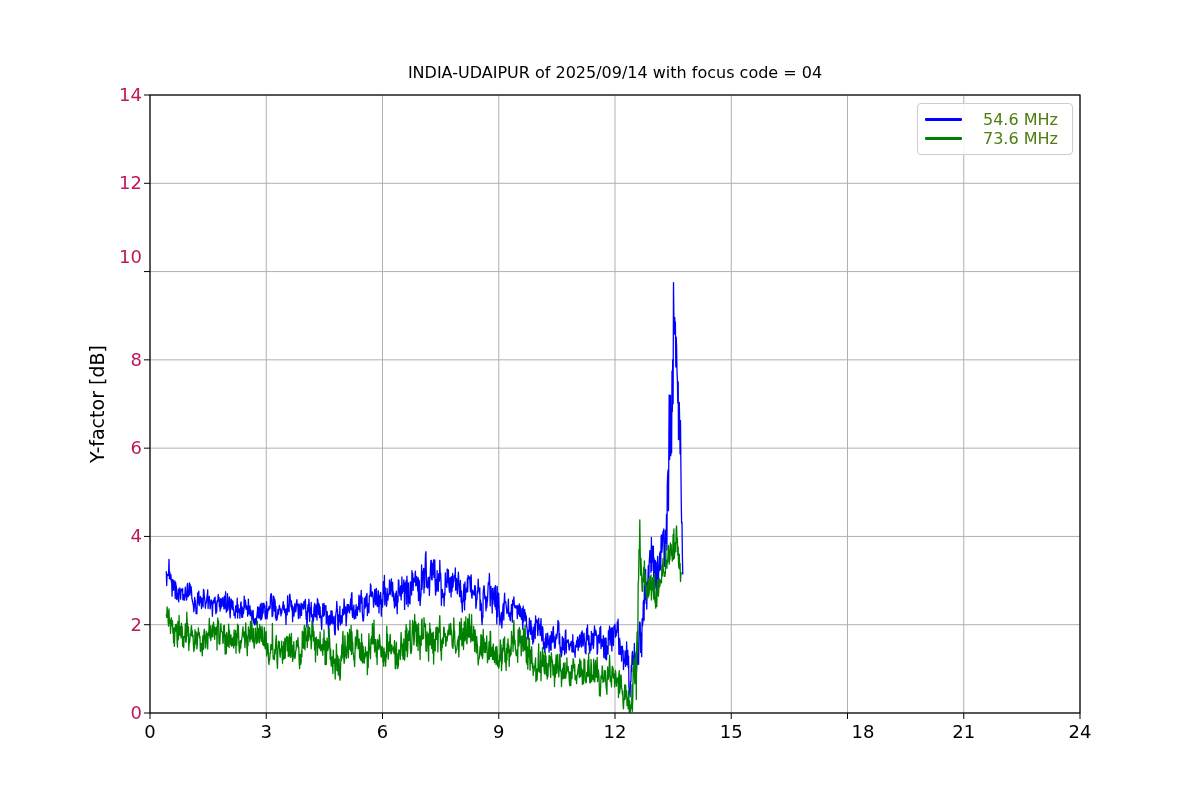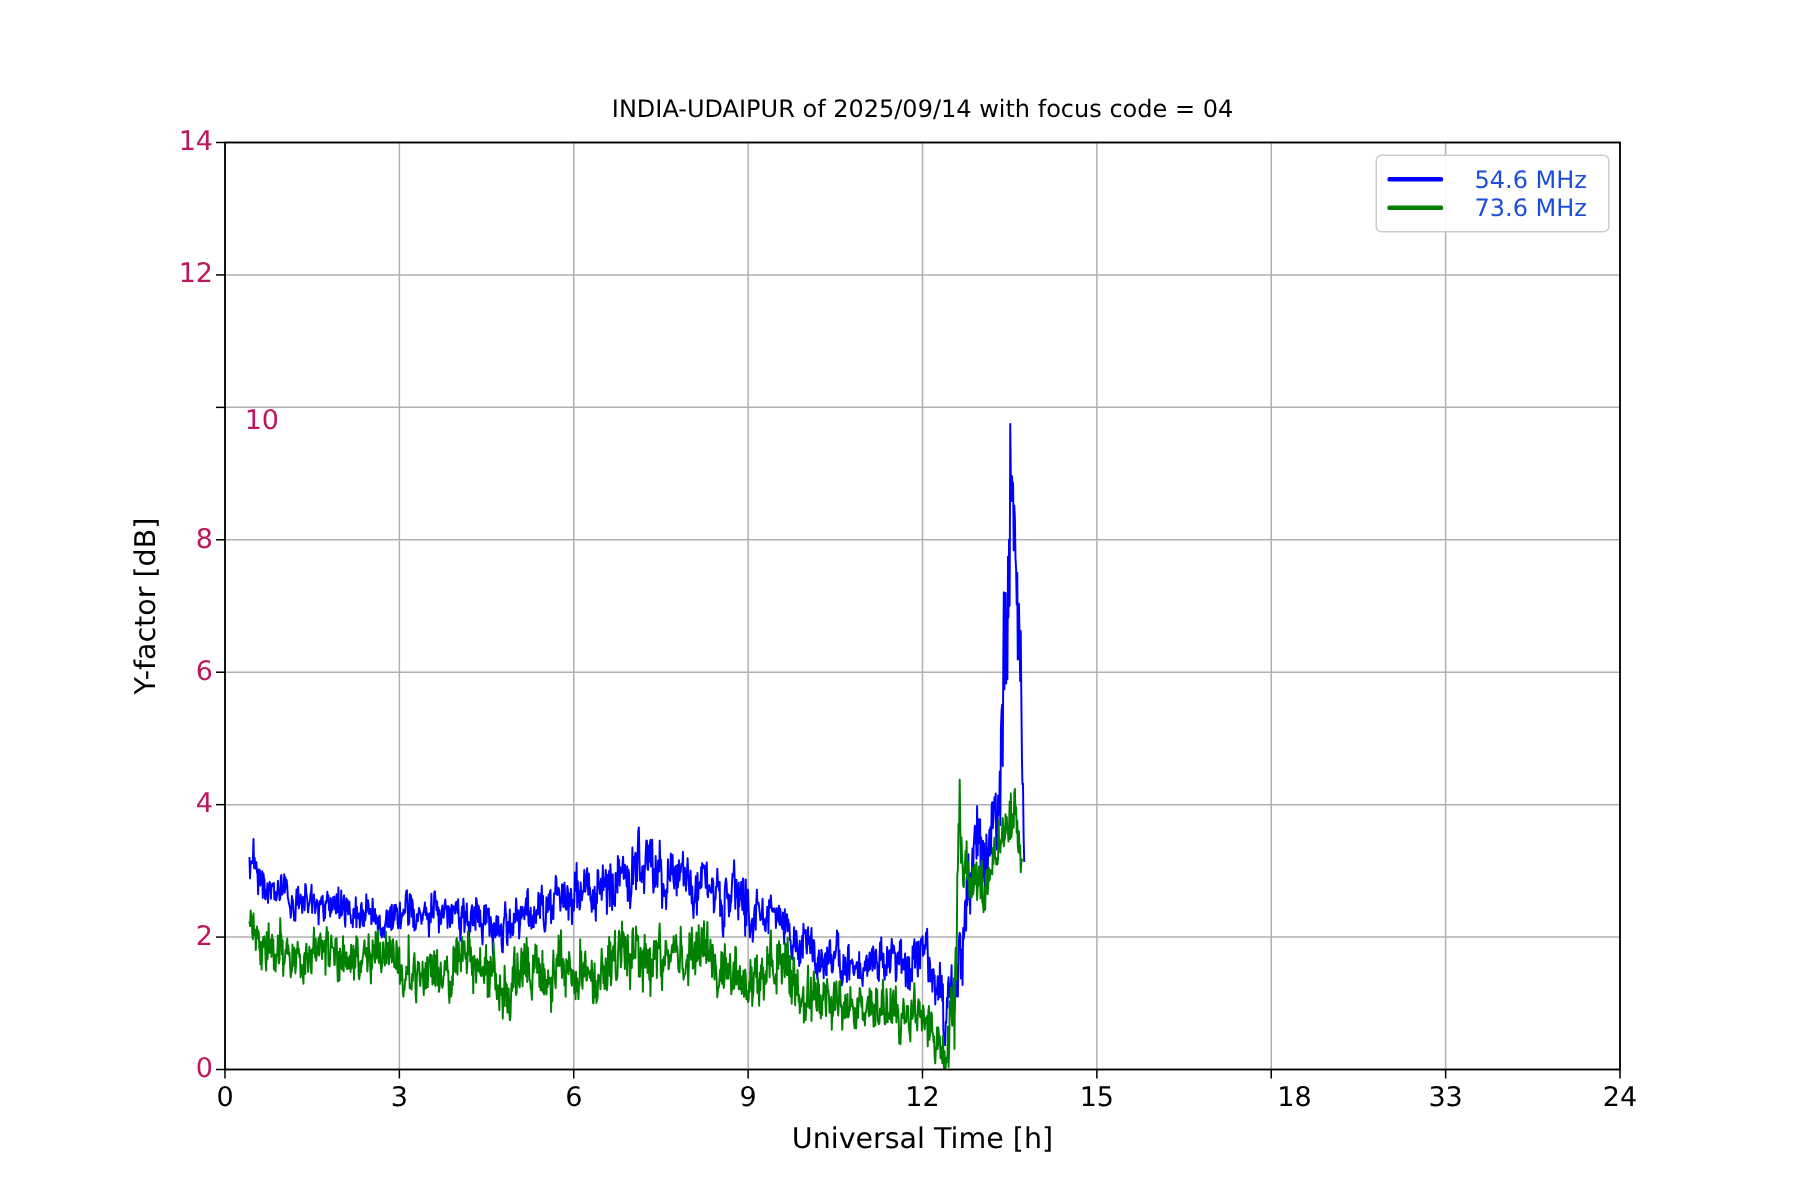--- a/index.html
+++ b/index.html
@@ -69,21 +69,21 @@
     height: 19px;
   }
   .legend-line {
     display: inline-block;
     width: 37px; height: 3px;
     border-radius: 1px;
     flex: none;
   }
   .legend-label {
     margin-left: 21px;
-    font-size: 16px; color: #1d4ed8;
+    font-size: 16px; color: #4d7c0f;
     white-space: nowrap;
   }
 </style>
 </head>
 <body>
 
 <div id="figure">
   <svg id="plot-svg" width="1200" height="800">
       <line x1="150" y1="95" x2="150" y2="713" stroke="#b0b0b0" stroke-width="1"></line>
       <line x1="266.25" y1="95" x2="266.25" y2="713" stroke="#b0b0b0" stroke-width="1"></line>
@@ -126,40 +126,39 @@
       </defs>
       <path d="M166.3,571.3L166.7,585.6L167.1,574.1L167.4,575.0L167.8,575.6L168.2,575.4L168.6,573.1L169.0,559.3L169.4,578.6L169.8,571.9L170.2,579.1L170.5,574.5L170.9,574.7L171.3,581.3L171.7,582.8L172.1,596.2L172.5,579.5L172.9,589.6L173.3,580.1L173.6,590.3L174.0,585.1L174.4,588.6L174.8,580.8L175.2,598.6L175.6,582.3L176.0,585.3L176.3,586.5L176.7,599.2L177.1,599.6L177.5,593.3L177.9,595.2L178.3,588.8L178.7,601.9L179.1,591.3L179.5,593.7L179.8,587.9L180.2,590.5L180.6,599.2L181.0,591.0L181.4,589.3L181.8,589.2L182.2,590.8L182.6,588.6L182.9,599.7L183.3,597.6L183.7,594.6L184.1,600.3L184.5,598.2L184.9,595.4L185.3,587.2L185.7,594.1L186.0,593.3L186.4,600.1L186.8,599.0L187.2,584.8L187.6,583.3L188.0,596.5L188.4,596.0L188.8,592.4L189.1,590.9L189.5,582.8L189.9,595.1L190.3,585.0L190.7,592.5L191.1,586.7L191.5,590.7L191.9,598.7L192.2,599.6L192.6,602.2L193.0,603.7L193.4,605.7L193.8,611.8L194.2,608.0L194.6,597.3L195.0,599.7L195.3,600.6L195.7,607.0L196.1,613.6L196.5,609.3L196.9,613.8L197.3,601.5L197.7,592.9L198.1,603.2L198.4,595.4L198.8,591.1L199.2,605.6L199.6,602.3L200.0,601.7L200.4,596.3L200.8,601.4L201.2,603.4L201.5,608.6L201.9,597.8L202.3,602.4L202.7,600.0L203.1,606.9L203.5,589.3L203.9,590.2L204.3,596.3L204.6,597.8L205.0,602.0L205.4,608.3L205.8,604.2L206.2,602.8L206.6,600.9L207.0,596.0L207.4,594.3L207.7,589.8L208.1,608.6L208.5,597.9L208.9,599.2L209.3,596.3L209.7,602.0L210.1,608.8L210.5,605.8L210.8,602.7L211.2,599.9L211.6,601.2L212.0,604.7L212.4,616.3L212.8,604.2L213.2,600.6L213.6,603.1L213.9,601.3L214.3,598.2L214.7,602.5L215.1,597.2L215.5,608.0L215.9,613.8L216.3,603.3L216.7,612.0L217.0,601.0L217.4,602.2L217.8,600.9L218.2,594.5L218.6,598.7L219.0,597.2L219.4,606.8L219.8,603.0L220.1,611.0L220.5,598.7L220.9,608.3L221.3,600.1L221.7,606.6L222.1,598.2L222.5,600.1L222.9,597.7L223.2,605.9L223.6,604.3L224.0,609.0L224.4,596.2L224.8,601.3L225.2,608.1L225.6,591.7L226.0,606.2L226.3,612.1L226.7,604.3L227.1,610.9L227.5,593.6L227.9,609.9L228.3,606.5L228.7,606.0L229.1,598.7L229.4,596.9L229.8,613.3L230.2,617.8L230.6,603.5L231.0,598.9L231.4,607.2L231.8,600.2L232.1,609.6L232.5,607.3L232.9,601.1L233.3,609.0L233.7,610.2L234.1,615.4L234.5,613.9L234.9,614.8L235.2,618.1L235.6,606.2L236.0,605.8L236.4,611.9L236.8,610.1L237.2,598.2L237.6,618.1L238.0,604.7L238.3,611.1L238.7,610.8L239.1,612.4L239.5,609.0L239.9,618.3L240.3,611.4L240.7,603.3L241.1,601.9L241.4,611.2L241.8,617.1L242.2,607.0L242.6,617.4L243.0,609.0L243.4,613.7L243.8,611.0L244.2,596.1L244.5,608.0L244.9,603.0L245.3,600.1L245.7,602.8L246.1,609.4L246.5,607.2L246.9,606.0L247.3,606.6L247.6,616.1L248.0,612.3L248.4,599.1L248.8,608.3L249.2,614.1L249.6,614.1L250.0,606.0L250.4,615.8L250.7,610.0L251.1,611.2L251.5,612.2L251.9,620.4L252.3,617.2L252.7,611.3L253.1,610.3L253.5,619.6L253.8,623.3L254.2,619.1L254.6,624.9L255.0,619.4L255.4,618.4L255.8,619.3L256.2,624.7L256.6,616.9L256.9,615.8L257.3,612.7L257.7,606.9L258.1,617.8L258.5,607.3L258.9,610.7L259.3,618.2L259.7,617.5L260.0,606.4L260.4,604.7L260.8,620.0L261.2,603.2L261.6,619.2L262.0,617.5L262.4,614.1L262.8,603.3L263.1,613.2L263.5,604.9L263.9,603.2L264.3,607.3L264.7,605.5L265.1,616.2L265.5,618.9L265.9,612.9L266.2,611.8L266.6,601.7L267.0,618.9L267.4,615.3L267.8,611.3L268.2,608.6L268.6,610.5L269.0,606.4L269.3,609.4L269.7,607.5L270.1,608.3L270.5,596.9L270.9,593.9L271.3,593.6L271.7,601.7L272.1,616.6L272.4,610.9L272.8,615.8L273.2,596.0L273.6,599.3L274.0,597.0L274.4,611.2L274.8,599.5L275.2,602.8L275.5,618.0L275.9,606.5L276.3,620.4L276.7,618.1L277.1,619.5L277.5,616.0L277.9,609.5L278.3,610.3L278.6,614.2L279.0,608.7L279.4,605.3L279.8,607.4L280.2,608.6L280.6,611.1L281.0,615.9L281.4,610.1L281.7,613.3L282.1,608.7L282.5,607.7L282.9,605.0L283.3,601.6L283.7,610.0L284.1,605.1L284.5,609.6L284.8,612.8L285.2,609.1L285.6,613.7L286.0,624.4L286.4,608.9L286.8,610.9L287.2,614.8L287.6,595.8L287.9,607.0L288.3,611.2L288.7,604.9L289.1,611.8L289.5,594.8L289.9,594.2L290.3,599.1L290.7,601.2L291.0,606.8L291.4,600.9L291.8,609.9L292.2,604.9L292.6,621.7L293.0,606.8L293.4,614.1L293.8,616.2L294.1,615.3L294.5,607.5L294.9,603.7L295.3,609.9L295.7,611.9L296.1,609.0L296.5,602.1L296.9,599.7L297.2,605.6L297.6,604.2L298.0,608.0L298.4,618.6L298.8,604.0L299.2,604.5L299.6,607.1L300.0,617.9L300.3,613.8L300.7,606.6L301.1,603.1L301.5,615.4L301.9,604.9L302.3,604.1L302.7,605.2L303.1,607.1L303.4,609.1L303.8,602.1L304.2,601.3L304.6,601.2L305.0,608.6L305.4,599.5L305.8,611.0L306.2,619.3L306.5,612.0L306.9,627.2L307.3,620.6L307.7,608.5L308.1,604.3L308.5,611.5L308.9,599.1L309.3,605.4L309.6,621.3L310.0,615.2L310.4,608.0L310.8,613.8L311.2,602.3L311.6,616.8L312.0,615.0L312.4,614.7L312.7,625.5L313.1,616.0L313.5,621.0L313.9,608.8L314.3,606.0L314.7,603.5L315.1,616.8L315.5,609.5L315.8,616.9L316.2,604.8L316.6,612.5L317.0,620.0L317.4,598.6L317.8,600.2L318.2,604.2L318.6,614.7L318.9,603.7L319.3,604.9L319.7,617.7L320.1,606.9L320.5,617.4L320.9,615.8L321.3,623.5L321.7,629.6L322.0,618.5L322.4,614.5L322.8,603.8L323.2,610.6L323.6,616.3L324.0,603.3L324.4,615.0L324.8,605.8L325.1,606.0L325.5,608.1L325.9,605.7L326.3,623.9L326.7,616.1L327.1,611.3L327.5,615.9L327.9,624.9L328.2,616.8L328.6,636.5L329.0,616.6L329.4,615.4L329.8,622.0L330.2,624.9L330.6,618.0L331.0,610.6L331.3,623.3L331.7,612.7L332.1,611.2L332.5,621.3L332.9,624.0L333.3,617.5L333.7,620.5L334.1,616.2L334.4,629.1L334.8,634.5L335.2,634.9L335.6,617.6L336.0,612.8L336.4,610.6L336.8,601.4L337.2,608.8L337.5,609.4L337.9,627.7L338.3,630.1L338.7,614.7L339.1,621.7L339.5,618.0L339.9,606.3L340.3,625.0L340.6,617.4L341.0,616.1L341.4,615.7L341.8,623.5L342.2,621.9L342.6,609.1L343.0,614.9L343.4,614.9L343.7,610.2L344.1,598.9L344.5,607.1L344.9,613.9L345.3,608.5L345.7,606.9L346.1,625.7L346.5,619.0L346.8,614.6L347.2,604.5L347.6,612.3L348.0,609.1L348.4,604.6L348.8,610.5L349.2,609.0L349.6,612.9L349.9,606.2L350.3,604.0L350.7,598.8L351.1,609.8L351.5,594.1L351.9,592.6L352.3,614.9L352.7,617.4L353.0,608.1L353.4,611.7L353.8,605.1L354.2,619.1L354.6,615.6L355.0,618.0L355.4,610.0L355.8,618.2L356.1,604.6L356.5,612.1L356.9,612.0L357.3,615.5L357.7,606.7L358.1,608.1L358.5,609.7L358.9,595.2L359.2,599.0L359.6,602.9L360.0,612.0L360.4,595.9L360.8,601.1L361.2,590.4L361.6,603.4L362.0,597.1L362.3,612.6L362.7,617.4L363.1,621.1L363.5,620.4L363.9,614.4L364.3,598.1L364.7,603.1L365.1,608.0L365.4,604.5L365.8,596.4L366.2,606.2L366.6,594.8L367.0,593.3L367.4,615.5L367.8,605.0L368.2,612.5L368.5,603.7L368.9,612.7L369.3,596.5L369.7,595.2L370.1,595.9L370.5,583.9L370.9,585.5L371.3,596.2L371.6,596.7L372.0,593.8L372.4,591.9L372.8,593.6L373.2,599.0L373.6,607.1L374.0,599.4L374.4,601.7L374.7,589.5L375.1,590.0L375.5,604.7L375.9,604.2L376.3,588.4L376.7,596.4L377.1,605.7L377.5,606.5L377.8,605.9L378.2,590.7L378.6,593.3L379.0,613.1L379.4,595.6L379.8,604.0L380.2,602.7L380.6,592.5L380.9,596.1L381.3,616.2L381.7,602.7L382.1,600.0L382.5,607.1L382.9,600.5L383.3,581.7L383.7,591.8L384.0,593.8L384.4,575.3L384.8,604.9L385.2,587.4L385.6,601.2L386.0,593.8L386.4,606.4L386.8,603.9L387.1,588.3L387.5,596.0L387.9,600.2L388.3,596.6L388.7,593.9L389.1,594.2L389.5,580.0L389.9,584.1L390.2,594.5L390.6,590.9L391.0,585.0L391.4,578.8L391.8,587.8L392.2,596.5L392.6,582.4L393.0,595.6L393.3,591.6L393.7,600.4L394.1,600.4L394.5,607.9L394.9,598.1L395.3,593.4L395.7,605.9L396.1,602.3L396.4,591.1L396.8,602.2L397.2,613.8L397.6,595.7L398.0,602.0L398.4,580.0L398.8,580.3L399.2,592.0L399.5,591.7L399.9,595.8L400.3,588.9L400.7,585.8L401.1,599.9L401.5,591.9L401.9,576.9L402.3,593.4L402.6,585.3L403.0,591.3L403.4,588.2L403.8,579.9L404.2,584.4L404.6,609.4L405.0,583.1L405.4,592.9L405.7,592.8L406.1,580.6L406.5,604.2L406.9,576.1L407.3,584.8L407.7,586.6L408.1,606.7L408.5,582.9L408.8,596.4L409.2,602.7L409.6,597.7L410.0,604.0L410.4,582.0L410.8,586.2L411.2,582.0L411.6,595.1L411.9,570.6L412.3,581.7L412.7,573.2L413.1,590.4L413.5,578.1L413.9,580.0L414.3,582.0L414.7,580.8L415.0,576.4L415.4,571.1L415.8,585.9L416.2,585.4L416.6,576.5L417.0,584.8L417.4,583.2L417.8,590.9L418.1,577.5L418.5,600.7L418.9,579.8L419.3,581.5L419.7,596.4L420.1,605.5L420.5,599.1L420.9,595.5L421.2,586.5L421.6,565.0L422.0,589.3L422.4,580.1L422.8,571.2L423.2,573.7L423.6,568.5L424.0,592.9L424.3,569.4L424.7,587.5L425.1,568.5L425.5,554.5L425.9,551.6L426.3,571.6L426.7,587.0L427.1,586.1L427.4,582.0L427.8,588.1L428.2,577.7L428.6,585.9L429.0,577.2L429.4,595.4L429.8,580.4L430.2,576.5L430.5,567.9L430.9,560.3L431.3,560.6L431.7,579.4L432.1,579.9L432.5,563.7L432.9,574.6L433.3,562.3L433.6,560.0L434.0,577.6L434.4,573.9L434.8,559.8L435.2,584.5L435.6,595.1L436.0,590.4L436.4,579.3L436.7,591.2L437.1,570.7L437.5,584.5L437.9,588.2L438.3,591.2L438.7,573.7L439.1,576.9L439.5,581.0L439.8,560.4L440.2,575.1L440.6,572.9L441.0,581.3L441.4,605.3L441.8,593.3L442.2,589.3L442.6,593.0L442.9,597.4L443.3,594.6L443.7,593.9L444.1,606.1L444.5,592.9L444.9,595.0L445.3,572.9L445.7,583.3L446.0,584.3L446.4,586.0L446.8,587.3L447.2,569.0L447.6,582.7L448.0,579.0L448.4,570.0L448.8,584.8L449.1,588.2L449.5,592.3L449.9,578.7L450.3,577.5L450.7,580.8L451.1,597.0L451.5,576.7L451.9,591.6L452.2,587.8L452.6,573.5L453.0,587.0L453.4,581.5L453.8,581.5L454.2,575.9L454.6,575.5L455.0,576.7L455.3,567.9L455.7,590.3L456.1,587.1L456.5,578.5L456.9,582.4L457.3,593.8L457.7,583.6L458.1,578.5L458.4,572.2L458.8,581.2L459.2,590.2L459.6,596.5L460.0,592.1L460.4,580.4L460.8,594.1L461.2,602.3L461.5,590.9L461.9,604.0L462.3,612.0L462.7,602.1L463.1,601.8L463.5,594.6L463.9,584.2L464.3,588.3L464.6,609.9L465.0,581.9L465.4,599.9L465.8,591.0L466.2,590.5L466.6,587.8L467.0,592.2L467.4,578.1L467.7,591.4L468.1,575.4L468.5,576.5L468.9,578.7L469.3,576.9L469.7,577.8L470.1,584.3L470.5,591.9L470.8,577.1L471.2,574.9L471.6,596.0L472.0,598.2L472.4,592.3L472.8,590.1L473.2,593.8L473.6,592.3L473.9,594.7L474.3,595.2L474.7,585.6L475.1,585.6L475.5,587.9L475.9,608.3L476.3,605.7L476.7,598.2L477.0,599.4L477.4,591.0L477.8,591.3L478.2,579.1L478.6,588.3L479.0,589.6L479.4,593.7L479.8,587.9L480.1,610.6L480.5,600.0L480.9,605.3L481.3,603.6L481.7,620.0L482.1,624.5L482.5,614.9L482.9,617.5L483.2,592.7L483.6,588.2L484.0,585.6L484.4,589.4L484.8,598.8L485.2,595.8L485.6,600.8L486.0,610.9L486.3,596.8L486.7,607.8L487.1,602.6L487.5,600.5L487.9,591.3L488.3,582.6L488.7,584.4L489.1,581.4L489.4,573.5L489.8,585.8L490.2,605.9L490.6,586.8L491.0,586.5L491.4,598.4L491.8,596.7L492.2,613.0L492.5,588.4L492.9,604.2L493.3,592.9L493.7,599.7L494.1,587.9L494.5,597.8L494.9,606.7L495.3,585.6L495.6,586.3L496.0,609.6L496.4,599.7L496.8,623.9L497.2,586.3L497.6,616.8L498.0,593.0L498.4,607.3L498.7,593.3L499.1,606.8L499.5,615.6L499.9,624.9L500.3,620.8L500.7,619.4L501.1,614.5L501.5,612.4L501.8,627.9L502.2,621.9L502.6,612.7L503.0,605.4L503.4,603.3L503.8,619.9L504.2,601.1L504.6,593.1L504.9,601.5L505.3,602.7L505.7,601.7L506.1,605.0L506.5,608.7L506.9,613.5L507.3,610.4L507.7,612.8L508.0,606.7L508.4,599.1L508.8,616.3L509.2,612.5L509.6,613.5L510.0,619.8L510.4,620.7L510.8,611.9L511.1,614.2L511.5,604.5L511.9,607.3L512.3,622.2L512.7,600.1L513.1,605.2L513.5,601.2L513.9,596.9L514.2,602.8L514.6,606.8L515.0,607.7L515.4,605.8L515.8,607.9L516.2,605.7L516.6,608.0L517.0,608.9L517.3,618.6L517.7,605.4L518.1,606.9L518.5,610.3L518.9,614.5L519.3,603.8L519.7,616.3L520.1,605.8L520.4,607.7L520.8,616.7L521.2,617.6L521.6,619.3L522.0,608.4L522.4,619.2L522.8,629.3L523.2,606.2L523.5,622.0L523.9,611.1L524.3,611.7L524.7,609.4L525.1,620.8L525.5,613.0L525.9,618.8L526.3,615.8L526.6,626.7L527.0,626.7L527.4,633.5L527.8,638.0L528.2,639.6L528.6,630.2L529.0,631.3L529.4,618.1L529.7,622.8L530.1,627.6L530.5,634.3L530.9,620.6L531.3,627.0L531.7,631.1L532.1,639.4L532.5,632.1L532.8,644.0L533.2,627.0L533.6,641.9L534.0,631.9L534.4,634.7L534.8,623.8L535.2,638.5L535.6,615.8L535.9,620.9L536.3,621.1L536.7,622.5L537.1,620.0L537.5,630.9L537.9,635.6L538.3,624.3L538.7,618.1L539.0,629.2L539.4,624.2L539.8,629.7L540.2,635.4L540.6,626.2L541.0,618.6L541.4,634.2L541.8,640.9L542.1,637.7L542.5,626.6L542.9,628.8L543.3,642.8L543.7,648.6L544.1,642.5L544.5,647.0L544.9,652.7L545.2,638.4L545.6,638.0L546.0,633.6L546.4,647.8L546.8,647.3L547.2,644.4L547.6,633.1L548.0,636.3L548.3,644.4L548.7,639.8L549.1,652.2L549.5,640.3L549.9,636.6L550.3,635.5L550.7,650.0L551.1,650.2L551.4,631.6L551.8,640.5L552.2,642.5L552.6,639.3L553.0,627.8L553.4,626.7L553.8,642.1L554.2,636.4L554.5,647.5L554.9,648.4L555.3,646.8L555.7,638.0L556.1,634.5L556.5,638.9L556.9,636.8L557.3,633.6L557.6,630.3L558.0,620.3L558.4,625.4L558.8,622.2L559.2,643.9L559.6,633.5L560.0,646.6L560.4,652.2L560.7,647.3L561.1,656.9L561.5,655.6L561.9,652.7L562.3,636.7L562.7,649.1L563.1,649.7L563.5,638.3L563.8,649.8L564.2,642.3L564.6,654.7L565.0,642.8L565.4,631.0L565.8,629.9L566.2,653.1L566.6,642.7L566.9,641.1L567.3,640.5L567.7,642.4L568.1,639.7L568.5,641.7L568.9,648.3L569.3,650.1L569.7,648.1L570.0,644.0L570.4,645.9L570.8,643.4L571.2,641.4L571.6,641.6L572.0,651.9L572.4,651.5L572.8,634.7L573.1,652.1L573.5,642.3L573.9,650.3L574.3,651.8L574.7,653.1L575.1,657.3L575.5,645.5L575.9,647.5L576.2,646.5L576.6,641.0L577.0,646.7L577.4,638.7L577.8,636.9L578.2,650.6L578.6,639.8L579.0,647.4L579.3,641.2L579.7,635.0L580.1,646.1L580.5,638.3L580.9,637.4L581.3,632.7L581.7,647.1L582.1,630.9L582.4,633.6L582.8,639.4L583.2,645.8L583.6,636.9L584.0,633.2L584.4,640.6L584.8,642.1L585.2,652.5L585.5,648.0L585.9,653.9L586.3,638.7L586.7,628.3L587.1,639.8L587.5,624.9L587.9,640.0L588.3,635.4L588.6,644.9L589.0,635.9L589.4,649.9L589.8,653.1L590.2,643.5L590.6,646.2L591.0,650.2L591.4,631.3L591.7,645.2L592.1,642.7L592.5,635.9L592.9,633.5L593.3,648.3L593.7,644.9L594.1,633.9L594.5,625.9L594.8,631.1L595.2,635.4L595.6,630.1L596.0,631.1L596.4,634.7L596.8,635.8L597.2,654.2L597.6,652.1L597.9,642.0L598.3,635.5L598.7,642.0L599.1,634.7L599.5,643.0L599.9,627.7L600.3,633.0L600.7,626.4L601.0,648.6L601.4,644.4L601.8,639.5L602.2,643.9L602.6,646.4L603.0,640.8L603.4,635.7L603.8,657.6L604.1,646.5L604.5,648.0L604.9,638.1L605.3,658.8L605.7,638.0L606.1,638.4L606.5,659.9L606.9,647.7L607.2,646.1L607.6,652.3L608.0,654.2L608.4,630.9L608.8,639.1L609.2,631.0L609.6,626.1L610.0,645.2L610.3,637.8L610.7,633.7L611.1,628.2L611.5,643.1L611.9,651.0L612.3,627.6L612.7,643.9L613.1,631.8L613.4,645.6L613.8,627.3L614.2,625.6L614.6,629.2L615.0,624.2L615.4,637.2L615.8,630.1L616.2,635.8L616.5,630.2L616.9,632.6L617.3,621.8L617.7,629.5L618.1,619.2L618.5,635.2L618.9,654.3L619.3,654.2L619.6,638.4L620.0,641.6L620.4,654.3L620.8,652.0L621.2,646.6L621.6,661.1L622.0,646.1L622.4,646.3L622.7,652.9L623.1,650.2L623.5,669.6L623.9,658.8L624.3,662.8L624.7,662.3L625.1,650.8L625.5,666.4L625.8,662.7L626.2,664.7L626.6,641.8L627.0,654.5L627.4,664.8L627.8,650.5L628.2,667.4L628.6,656.2L628.9,687.5L629.3,690.8L629.7,693.0L630.1,696.8L630.5,681.2L630.9,681.9L631.3,665.2L631.7,671.8L632.0,656.2L632.4,651.5L632.8,660.7L633.2,664.7L633.6,662.4L634.0,655.9L634.4,643.5L634.8,677.9L635.1,665.6L635.5,672.2L635.9,654.3L636.3,674.5L636.7,667.1L637.1,658.9L637.5,642.4L637.9,664.2L638.2,650.3L638.6,664.3L639.0,634.2L639.4,625.0L639.8,621.8L640.2,623.6L640.6,652.4L641.0,635.4L641.3,633.1L641.7,656.7L642.1,618.7L642.5,625.9L642.9,621.8L643.3,601.8L643.7,600.1L644.1,620.3L644.4,584.9L644.8,603.5L645.2,595.8L645.6,569.5L646.0,599.4L646.4,592.1L646.8,609.1L647.2,582.1L647.5,592.1L647.9,581.2L648.3,565.6L648.7,594.1L649.1,564.5L649.5,557.9L649.9,550.5L650.3,562.1L650.6,553.1L651.0,572.5L651.4,537.4L651.8,570.4L652.2,546.1L652.6,552.1L653.0,562.0L653.4,546.1L653.7,577.2L654.1,558.1L654.5,582.1L654.9,587.9L655.3,560.5L655.7,584.5L656.1,562.2L656.5,595.4L656.8,578.7L657.2,584.1L657.6,556.4L658.0,569.7L658.4,582.1L658.8,568.9L659.2,566.2L659.6,553.2L659.9,570.5L660.3,551.4L660.7,569.1L661.1,536.9L661.5,534.8L661.9,552.1L662.3,546.3L662.7,537.3L663.0,531.5L663.4,537.7L663.8,529.0L664.2,566.3L664.6,565.9L665.0,556.8L665.4,530.3L665.8,537.0L666.1,543.1L666.5,514.4L666.9,550.0L667.3,485.1L667.7,474.1L668.1,469.9L668.5,510.7L668.9,433.9L669.2,394.9L669.6,459.5L670.0,433.2L670.4,395.3L670.8,455.7L671.2,441.0L671.6,452.8L672.0,371.0L672.3,411.6L672.7,359.6L673.1,403.8L673.5,282.6L673.9,317.9L674.3,334.0L674.7,317.4L675.1,326.8L675.4,321.9L675.8,366.9L676.2,337.1L676.6,345.7L677.0,372.2L677.4,379.1L677.8,403.0L678.2,381.9L678.5,439.7L678.9,438.2L679.3,402.5L679.7,425.2L680.1,454.0L680.5,420.6L680.9,466.4L681.3,505.3L681.6,522.9L682.0,522.3L682.4,557.0L682.8,574.6" fill="none" stroke="#0000ff" stroke-width="1.3" stroke-linejoin="round" clip-path="url(#plot-clip)"></path>
       <path d="M166.3,614.3L166.7,617.4L167.1,607.0L167.4,610.3L167.8,611.0L168.2,622.8L168.6,626.2L169.0,608.8L169.4,623.3L169.8,623.1L170.2,619.8L170.5,633.4L170.9,625.5L171.3,617.6L171.7,625.6L172.1,620.3L172.5,621.7L172.9,633.0L173.3,632.3L173.6,642.9L174.0,627.9L174.4,646.4L174.8,633.9L175.2,627.6L175.6,624.7L176.0,631.1L176.3,624.2L176.7,628.3L177.1,641.7L177.5,647.1L177.9,621.4L178.3,639.6L178.7,634.6L179.1,615.5L179.5,634.7L179.8,635.1L180.2,629.7L180.6,626.3L181.0,637.9L181.4,623.2L181.8,631.8L182.2,626.3L182.6,646.3L182.9,638.8L183.3,636.3L183.7,647.7L184.1,637.9L184.5,637.0L184.9,635.2L185.3,623.7L185.7,641.7L186.0,642.3L186.4,639.3L186.8,612.1L187.2,621.9L187.6,623.8L188.0,636.3L188.4,626.9L188.8,650.6L189.1,642.7L189.5,642.8L189.9,639.9L190.3,633.3L190.7,635.4L191.1,628.2L191.5,625.7L191.9,636.0L192.2,630.2L192.6,636.7L193.0,635.1L193.4,644.3L193.8,651.5L194.2,648.8L194.6,647.3L195.0,629.6L195.3,644.3L195.7,633.5L196.1,631.8L196.5,635.1L196.9,648.9L197.3,644.4L197.7,632.8L198.1,635.6L198.4,627.8L198.8,634.7L199.2,632.3L199.6,638.1L200.0,636.3L200.4,651.6L200.8,645.7L201.2,643.3L201.5,643.9L201.9,650.4L202.3,655.8L202.7,637.7L203.1,635.3L203.5,649.4L203.9,632.6L204.3,629.1L204.6,639.4L205.0,635.6L205.4,648.0L205.8,643.3L206.2,631.2L206.6,638.5L207.0,633.7L207.4,648.1L207.7,649.0L208.1,632.7L208.5,635.7L208.9,630.7L209.3,618.4L209.7,634.1L210.1,638.2L210.5,625.8L210.8,640.5L211.2,636.5L211.6,636.1L212.0,629.8L212.4,625.4L212.8,637.0L213.2,625.3L213.6,622.2L213.9,626.2L214.3,630.9L214.7,639.3L215.1,627.1L215.5,632.7L215.9,634.6L216.3,630.3L216.7,626.9L217.0,649.9L217.4,626.0L217.8,618.0L218.2,624.3L218.6,621.2L219.0,643.7L219.4,642.7L219.8,644.3L220.1,637.0L220.5,628.2L220.9,623.6L221.3,630.7L221.7,631.8L222.1,631.9L222.5,632.2L222.9,643.4L223.2,643.1L223.6,625.9L224.0,625.9L224.4,625.5L224.8,641.5L225.2,654.3L225.6,634.6L226.0,641.5L226.3,653.6L226.7,632.4L227.1,637.0L227.5,640.7L227.9,646.3L228.3,639.7L228.7,624.1L229.1,647.6L229.4,630.2L229.8,636.3L230.2,635.9L230.6,644.4L231.0,635.0L231.4,646.2L231.8,639.4L232.1,638.4L232.5,645.6L232.9,639.3L233.3,637.0L233.7,648.0L234.1,629.8L234.5,645.5L234.9,634.6L235.2,640.0L235.6,630.5L236.0,653.2L236.4,633.6L236.8,645.2L237.2,635.9L237.6,624.2L238.0,637.3L238.3,625.6L238.7,636.8L239.1,650.2L239.5,652.9L239.9,648.9L240.3,641.0L240.7,648.1L241.1,640.5L241.4,642.7L241.8,638.1L242.2,635.9L242.6,630.4L243.0,626.8L243.4,635.6L243.8,636.3L244.2,638.0L244.5,632.0L244.9,647.6L245.3,641.2L245.7,622.8L246.1,633.4L246.5,635.2L246.9,647.0L247.3,655.7L247.6,636.5L248.0,645.8L248.4,626.8L248.8,636.7L249.2,629.9L249.6,638.4L250.0,641.8L250.4,621.3L250.7,639.1L251.1,638.4L251.5,627.9L251.9,620.2L252.3,639.8L252.7,641.9L253.1,640.7L253.5,628.5L253.8,643.0L254.2,648.2L254.6,644.1L255.0,641.9L255.4,628.2L255.8,636.1L256.2,634.4L256.6,643.7L256.9,638.3L257.3,621.1L257.7,642.1L258.1,633.9L258.5,628.5L258.9,629.0L259.3,642.9L259.7,624.5L260.0,638.1L260.4,626.9L260.8,633.7L261.2,641.6L261.6,639.2L262.0,626.2L262.4,631.3L262.8,644.7L263.1,640.4L263.5,644.4L263.9,645.8L264.3,627.3L264.7,632.3L265.1,648.3L265.5,648.7L265.9,634.4L266.2,631.6L266.6,656.0L267.0,643.8L267.4,653.6L267.8,643.3L268.2,649.2L268.6,662.0L269.0,664.5L269.3,658.3L269.7,659.8L270.1,652.9L270.5,653.5L270.9,644.4L271.3,645.4L271.7,649.5L272.1,649.2L272.4,623.5L272.8,648.5L273.2,658.9L273.6,658.0L274.0,656.0L274.4,659.7L274.8,649.2L275.2,654.0L275.5,646.7L275.9,639.2L276.3,635.4L276.7,645.7L277.1,663.5L277.5,668.4L277.9,650.6L278.3,646.7L278.6,641.2L279.0,645.4L279.4,642.0L279.8,653.4L280.2,657.3L280.6,650.6L281.0,648.7L281.4,651.0L281.7,641.1L282.1,653.9L282.5,663.3L282.9,646.4L283.3,659.4L283.7,642.0L284.1,658.6L284.5,654.5L284.8,638.2L285.2,658.2L285.6,641.4L286.0,640.1L286.4,637.9L286.8,636.3L287.2,650.9L287.6,646.8L287.9,636.9L288.3,656.4L288.7,655.5L289.1,645.6L289.5,634.1L289.9,654.8L290.3,657.3L290.7,636.9L291.0,650.4L291.4,633.3L291.8,656.9L292.2,645.0L292.6,661.3L293.0,658.7L293.4,653.2L293.8,641.6L294.1,650.8L294.5,656.6L294.9,658.6L295.3,656.5L295.7,650.8L296.1,649.9L296.5,640.6L296.9,645.9L297.2,646.5L297.6,644.8L298.0,637.7L298.4,648.0L298.8,647.1L299.2,662.5L299.6,668.7L300.0,654.4L300.3,654.9L300.7,664.4L301.1,662.5L301.5,650.6L301.9,656.7L302.3,631.1L302.7,642.9L303.1,632.5L303.4,647.7L303.8,648.3L304.2,626.6L304.6,625.3L305.0,649.8L305.4,632.9L305.8,628.2L306.2,639.9L306.5,640.9L306.9,636.5L307.3,647.5L307.7,631.5L308.1,624.7L308.5,640.7L308.9,627.5L309.3,627.9L309.6,627.5L310.0,635.6L310.4,639.2L310.8,635.7L311.2,648.8L311.6,642.0L312.0,621.0L312.4,634.3L312.7,636.3L313.1,626.1L313.5,640.9L313.9,631.5L314.3,640.3L314.7,650.0L315.1,638.2L315.5,662.1L315.8,644.1L316.2,637.2L316.6,640.5L317.0,639.9L317.4,655.1L317.8,645.5L318.2,639.3L318.6,647.2L318.9,640.9L319.3,642.6L319.7,648.5L320.1,632.0L320.5,650.2L320.9,650.7L321.3,646.7L321.7,645.1L322.0,644.5L322.4,651.5L322.8,655.3L323.2,638.5L323.6,649.9L324.0,630.0L324.4,648.8L324.8,640.3L325.1,664.7L325.5,661.2L325.9,641.3L326.3,664.4L326.7,650.5L327.1,637.8L327.5,644.0L327.9,650.6L328.2,643.9L328.6,648.1L329.0,628.2L329.4,635.9L329.8,642.6L330.2,659.6L330.6,648.9L331.0,661.7L331.3,666.1L331.7,662.8L332.1,656.9L332.5,665.0L332.9,673.5L333.3,650.2L333.7,661.2L334.1,663.3L334.4,659.1L334.8,663.8L335.2,679.1L335.6,658.9L336.0,670.7L336.4,643.8L336.8,657.1L337.2,654.8L337.5,670.9L337.9,656.5L338.3,675.1L338.7,664.8L339.1,658.9L339.5,673.3L339.9,680.2L340.3,678.1L340.6,666.6L341.0,655.6L341.4,660.6L341.8,644.9L342.2,658.2L342.6,637.6L343.0,631.4L343.4,650.4L343.7,656.5L344.1,663.3L344.5,661.3L344.9,635.6L345.3,645.7L345.7,655.0L346.1,657.0L346.5,658.4L346.8,646.6L347.2,647.2L347.6,632.4L348.0,652.0L348.4,657.6L348.8,635.0L349.2,649.3L349.6,629.3L349.9,648.1L350.3,647.6L350.7,650.9L351.1,625.3L351.5,654.6L351.9,631.7L352.3,642.5L352.7,642.0L353.0,653.4L353.4,653.5L353.8,659.4L354.2,660.2L354.6,666.5L355.0,654.1L355.4,636.9L355.8,648.3L356.1,640.3L356.5,645.4L356.9,629.7L357.3,631.7L357.7,630.6L358.1,648.7L358.5,643.0L358.9,642.1L359.2,638.8L359.6,657.9L360.0,642.7L360.4,660.1L360.8,646.5L361.2,660.3L361.6,633.9L362.0,661.5L362.3,642.6L362.7,663.0L363.1,646.2L363.5,653.4L363.9,661.4L364.3,663.0L364.7,653.2L365.1,658.1L365.4,646.9L365.8,655.5L366.2,655.8L366.6,651.9L367.0,653.9L367.4,674.7L367.8,651.7L368.2,667.5L368.5,648.4L368.9,633.7L369.3,646.9L369.7,648.2L370.1,655.2L370.5,658.7L370.9,639.0L371.3,642.4L371.6,636.4L372.0,644.0L372.4,623.6L372.8,636.9L373.2,643.8L373.6,638.6L374.0,620.2L374.4,646.2L374.7,652.0L375.1,641.1L375.5,639.4L375.9,642.4L376.3,656.9L376.7,648.2L377.1,664.5L377.5,639.4L377.8,648.6L378.2,646.2L378.6,640.7L379.0,649.5L379.4,634.7L379.8,638.6L380.2,647.1L380.6,645.7L380.9,655.5L381.3,657.1L381.7,647.8L382.1,646.6L382.5,648.2L382.9,662.0L383.3,650.6L383.7,666.2L384.0,647.8L384.4,660.8L384.8,652.1L385.2,655.5L385.6,666.2L386.0,657.5L386.4,657.3L386.8,626.1L387.1,651.3L387.5,634.1L387.9,653.7L388.3,659.2L388.7,648.4L389.1,642.0L389.5,651.2L389.9,637.6L390.2,634.3L390.6,646.3L391.0,653.8L391.4,653.3L391.8,644.8L392.2,647.4L392.6,648.9L393.0,649.4L393.3,651.9L393.7,647.0L394.1,653.9L394.5,640.3L394.9,649.1L395.3,668.7L395.7,668.7L396.1,651.9L396.4,642.1L396.8,664.7L397.2,653.6L397.6,668.6L398.0,666.6L398.4,665.0L398.8,649.8L399.2,650.0L399.5,651.9L399.9,652.0L400.3,659.5L400.7,645.3L401.1,632.5L401.5,640.7L401.9,644.2L402.3,655.5L402.6,644.3L403.0,659.3L403.4,658.6L403.8,638.9L404.2,650.6L404.6,660.1L405.0,655.9L405.4,630.5L405.7,646.8L406.1,624.6L406.5,650.7L406.9,628.2L407.3,656.8L407.7,651.7L408.1,634.2L408.5,634.9L408.8,630.9L409.2,640.4L409.6,632.2L410.0,620.5L410.4,648.2L410.8,653.5L411.2,653.0L411.6,650.9L411.9,640.0L412.3,629.1L412.7,620.5L413.1,622.9L413.5,633.7L413.9,644.9L414.3,640.4L414.7,614.4L415.0,631.0L415.4,621.3L415.8,622.5L416.2,635.5L416.6,646.0L417.0,624.7L417.4,637.2L417.8,629.9L418.1,650.4L418.5,623.3L418.9,638.1L419.3,635.6L419.7,644.7L420.1,659.5L420.5,636.3L420.9,635.9L421.2,645.4L421.6,621.1L422.0,618.8L422.4,639.1L422.8,634.0L423.2,638.1L423.6,638.6L424.0,617.7L424.3,623.2L424.7,623.4L425.1,626.9L425.5,624.2L425.9,651.0L426.3,635.8L426.7,651.1L427.1,631.9L427.4,644.0L427.8,634.3L428.2,645.3L428.6,661.2L429.0,632.8L429.4,640.8L429.8,623.1L430.2,645.2L430.5,629.2L430.9,638.4L431.3,633.8L431.7,648.6L432.1,633.1L432.5,637.9L432.9,653.3L433.3,632.1L433.6,664.1L434.0,647.6L434.4,639.5L434.8,639.8L435.2,650.9L435.6,636.3L436.0,627.3L436.4,639.4L436.7,627.5L437.1,629.5L437.5,627.2L437.9,652.0L438.3,630.2L438.7,628.6L439.1,632.1L439.5,620.3L439.8,615.6L440.2,630.8L440.6,650.6L441.0,649.8L441.4,660.1L441.8,639.8L442.2,647.6L442.6,637.8L442.9,637.8L443.3,643.5L443.7,627.1L444.1,627.7L444.5,633.8L444.9,637.0L445.3,633.5L445.7,646.2L446.0,645.7L446.4,636.6L446.8,641.3L447.2,640.5L447.6,634.7L448.0,630.5L448.4,629.7L448.8,635.0L449.1,624.1L449.5,633.5L449.9,630.1L450.3,634.7L450.7,623.3L451.1,630.3L451.5,631.0L451.9,637.7L452.2,645.9L452.6,647.8L453.0,648.2L453.4,638.4L453.8,617.8L454.2,630.0L454.6,631.0L455.0,646.1L455.3,645.7L455.7,653.1L456.1,650.6L456.5,649.6L456.9,649.3L457.3,643.6L457.7,639.9L458.1,640.6L458.4,636.5L458.8,656.9L459.2,644.9L459.6,622.2L460.0,630.5L460.4,636.6L460.8,639.9L461.2,618.3L461.5,629.0L461.9,645.8L462.3,643.9L462.7,637.5L463.1,628.3L463.5,649.6L463.9,633.8L464.3,621.7L464.6,640.9L465.0,638.5L465.4,638.8L465.8,616.8L466.2,638.4L466.6,642.8L467.0,643.9L467.4,628.6L467.7,618.6L468.1,620.8L468.5,636.0L468.9,637.6L469.3,614.1L469.7,636.8L470.1,631.3L470.5,626.6L470.8,642.0L471.2,625.9L471.6,614.6L472.0,638.8L472.4,640.8L472.8,634.1L473.2,640.5L473.6,626.3L473.9,631.2L474.3,637.6L474.7,651.4L475.1,629.9L475.5,638.3L475.9,638.8L476.3,653.0L476.7,636.4L477.0,642.5L477.4,644.9L477.8,653.9L478.2,664.9L478.6,660.0L479.0,658.6L479.4,657.2L479.8,650.7L480.1,646.3L480.5,653.8L480.9,634.7L481.3,655.8L481.7,635.3L482.1,648.7L482.5,658.7L482.9,654.4L483.2,629.3L483.6,640.6L484.0,638.7L484.4,652.5L484.8,651.7L485.2,642.5L485.6,652.5L486.0,642.6L486.3,646.8L486.7,636.0L487.1,649.3L487.5,662.8L487.9,658.6L488.3,659.5L488.7,648.7L489.1,641.6L489.4,659.2L489.8,655.4L490.2,631.3L490.6,631.4L491.0,656.4L491.4,651.1L491.8,652.0L492.2,647.3L492.5,659.5L492.9,648.3L493.3,644.0L493.7,659.6L494.1,652.1L494.5,662.7L494.9,650.7L495.3,656.4L495.6,647.1L496.0,664.6L496.4,662.7L496.8,646.4L497.2,651.2L497.6,666.2L498.0,662.9L498.4,661.0L498.7,668.1L499.1,666.5L499.5,654.7L499.9,661.2L500.3,639.9L500.7,658.1L501.1,644.8L501.5,670.7L501.8,664.1L502.2,662.7L502.6,648.1L503.0,649.4L503.4,639.0L503.8,644.5L504.2,651.8L504.6,636.9L504.9,661.9L505.3,652.8L505.7,660.1L506.1,670.5L506.5,648.5L506.9,660.2L507.3,643.5L507.7,647.8L508.0,639.0L508.4,652.7L508.8,645.1L509.2,666.5L509.6,653.8L510.0,649.6L510.4,656.0L510.8,647.1L511.1,654.5L511.5,631.3L511.9,642.6L512.3,636.5L512.7,639.5L513.1,651.5L513.5,627.1L513.9,620.3L514.2,635.4L514.6,644.3L515.0,640.2L515.4,648.7L515.8,651.5L516.2,655.7L516.6,655.4L517.0,654.5L517.3,649.3L517.7,662.3L518.1,629.8L518.5,645.8L518.9,645.9L519.3,627.5L519.7,641.1L520.1,629.8L520.4,642.9L520.8,636.7L521.2,655.8L521.6,649.0L522.0,635.9L522.4,644.9L522.8,635.8L523.2,651.4L523.5,628.8L523.9,630.2L524.3,647.6L524.7,650.1L525.1,625.2L525.5,638.7L525.9,647.0L526.3,662.3L526.6,637.3L527.0,664.3L527.4,647.0L527.8,669.2L528.2,655.7L528.6,656.9L529.0,638.9L529.4,638.3L529.7,653.7L530.1,670.2L530.5,649.8L530.9,654.2L531.3,663.2L531.7,646.7L532.1,661.3L532.5,667.9L532.8,663.5L533.2,675.4L533.6,668.7L534.0,671.2L534.4,665.7L534.8,667.8L535.2,662.0L535.6,658.0L535.9,681.7L536.3,669.8L536.7,668.8L537.1,680.0L537.5,671.6L537.9,671.5L538.3,655.8L538.7,643.8L539.0,670.0L539.4,671.3L539.8,672.3L540.2,669.8L540.6,651.8L541.0,680.7L541.4,661.4L541.8,667.0L542.1,665.1L542.5,647.7L542.9,653.0L543.3,666.3L543.7,655.3L544.1,670.2L544.5,673.8L544.9,673.7L545.2,652.0L545.6,655.7L546.0,656.5L546.4,675.3L546.8,663.4L547.2,679.0L547.6,669.3L548.0,676.6L548.3,663.5L548.7,666.6L549.1,655.1L549.5,656.5L549.9,656.7L550.3,668.6L550.7,677.4L551.1,661.2L551.4,652.7L551.8,659.2L552.2,660.0L552.6,663.5L553.0,675.0L553.4,667.0L553.8,675.3L554.2,664.6L554.5,686.5L554.9,672.2L555.3,677.3L555.7,663.1L556.1,655.0L556.5,673.5L556.9,672.8L557.3,659.2L557.6,654.3L558.0,666.5L558.4,668.8L558.8,677.0L559.2,669.6L559.6,654.7L560.0,653.9L560.4,667.6L560.7,671.2L561.1,670.3L561.5,686.5L561.9,676.8L562.3,674.0L562.7,668.2L563.1,678.8L563.5,663.2L563.8,669.2L564.2,678.1L564.6,675.5L565.0,662.7L565.4,678.3L565.8,677.8L566.2,671.5L566.6,673.6L566.9,658.0L567.3,671.0L567.7,670.3L568.1,666.4L568.5,671.2L568.9,673.1L569.3,681.2L569.7,685.5L570.0,671.9L570.4,678.1L570.8,685.5L571.2,674.5L571.6,665.5L572.0,678.5L572.4,668.7L572.8,667.5L573.1,658.6L573.5,659.8L573.9,664.3L574.3,671.1L574.7,664.7L575.1,679.6L575.5,676.2L575.9,680.3L576.2,675.5L576.6,683.6L577.0,675.5L577.4,674.8L577.8,670.7L578.2,668.1L578.6,664.5L579.0,673.8L579.3,677.5L579.7,659.0L580.1,674.3L580.5,676.6L580.9,660.8L581.3,675.2L581.7,668.4L582.1,675.5L582.4,684.4L582.8,684.1L583.2,669.8L583.6,683.4L584.0,659.0L584.4,665.8L584.8,659.9L585.2,680.1L585.5,681.4L585.9,682.8L586.3,682.2L586.7,672.3L587.1,675.9L587.5,676.6L587.9,660.2L588.3,676.1L588.6,653.2L589.0,664.7L589.4,674.5L589.8,682.7L590.2,682.8L590.6,681.1L591.0,659.3L591.4,665.9L591.7,681.5L592.1,677.6L592.5,678.5L592.9,675.0L593.3,679.4L593.7,659.2L594.1,681.2L594.5,673.2L594.8,682.0L595.2,664.4L595.6,660.3L596.0,677.0L596.4,667.2L596.8,677.2L597.2,657.5L597.6,681.6L597.9,672.4L598.3,669.8L598.7,673.0L599.1,678.6L599.5,695.7L599.9,695.8L600.3,696.1L600.7,684.8L601.0,675.8L601.4,676.9L601.8,678.6L602.2,665.9L602.6,669.4L603.0,682.4L603.4,679.2L603.8,680.1L604.1,681.4L604.5,670.6L604.9,677.9L605.3,670.7L605.7,681.0L606.1,686.8L606.5,689.7L606.9,694.3L607.2,678.4L607.6,667.0L608.0,679.4L608.4,678.6L608.8,676.4L609.2,665.8L609.6,655.4L610.0,668.2L610.3,681.7L610.7,676.6L611.1,680.6L611.5,686.9L611.9,671.4L612.3,666.1L612.7,676.1L613.1,667.8L613.4,678.1L613.8,677.9L614.2,673.9L614.6,686.9L615.0,677.8L615.4,670.3L615.8,673.4L616.2,683.7L616.5,686.2L616.9,678.4L617.3,682.0L617.7,681.1L618.1,677.3L618.5,697.6L618.9,674.3L619.3,670.7L619.6,693.2L620.0,690.0L620.4,685.6L620.8,674.9L621.2,675.5L621.6,688.4L622.0,688.9L622.4,694.7L622.7,691.0L623.1,704.6L623.5,708.9L623.9,698.4L624.3,699.7L624.7,684.9L625.1,699.3L625.5,684.9L625.8,687.2L626.2,696.8L626.6,690.9L627.0,705.7L627.4,704.4L627.8,697.8L628.2,708.8L628.6,690.3L628.9,700.8L629.3,712.1L629.7,700.8L630.1,712.1L630.5,711.5L630.9,705.1L631.3,708.1L631.7,703.2L632.0,684.3L632.4,711.3L632.8,697.5L633.2,667.6L633.6,673.8L634.0,658.4L634.4,676.5L634.8,683.8L635.1,680.1L635.5,661.8L635.9,652.2L636.3,699.4L636.7,647.6L637.1,631.9L637.5,653.1L637.9,622.0L638.2,583.2L638.6,579.2L639.0,549.3L639.4,554.7L639.8,519.8L640.2,551.0L640.6,575.2L641.0,558.3L641.3,569.6L641.7,576.1L642.1,590.4L642.5,591.4L642.9,580.3L643.3,576.1L643.7,567.2L644.1,582.1L644.4,560.8L644.8,585.6L645.2,574.3L645.6,582.0L646.0,592.1L646.4,598.8L646.8,585.4L647.2,595.7L647.5,588.8L647.9,598.0L648.3,578.4L648.7,596.2L649.1,592.9L649.5,588.0L649.9,576.7L650.3,583.9L650.6,589.7L651.0,574.8L651.4,600.0L651.8,591.4L652.2,590.2L652.6,577.6L653.0,578.7L653.4,584.0L653.7,599.0L654.1,584.9L654.5,573.8L654.9,601.8L655.3,601.9L655.7,608.1L656.1,599.1L656.5,591.1L656.8,606.5L657.2,585.1L657.6,579.8L658.0,589.6L658.4,596.1L658.8,590.1L659.2,578.4L659.6,587.1L659.9,585.9L660.3,580.0L660.7,580.4L661.1,582.6L661.5,582.8L661.9,565.4L662.3,576.1L662.7,563.0L663.0,558.5L663.4,572.2L663.8,571.8L664.2,576.3L664.6,572.5L665.0,576.3L665.4,572.0L665.8,546.8L666.1,565.5L666.5,560.4L666.9,568.3L667.3,560.0L667.7,562.0L668.1,552.4L668.5,545.3L668.9,551.9L669.2,564.2L669.6,560.0L670.0,559.0L670.4,542.8L670.8,549.5L671.2,544.7L671.6,555.6L672.0,555.5L672.3,561.0L672.7,552.0L673.1,534.5L673.5,559.3L673.9,528.9L674.3,558.2L674.7,552.7L675.1,552.2L675.4,542.6L675.8,551.7L676.2,528.5L676.6,526.0L677.0,542.8L677.4,537.9L677.8,555.2L678.2,547.0L678.5,563.2L678.9,568.0L679.3,554.2L679.7,569.0L680.1,563.5L680.5,581.5L680.9,574.7L681.3,573.0L681.6,573.7" fill="none" stroke="#008000" stroke-width="1.3" stroke-linejoin="round" clip-path="url(#plot-clip)"></path>
       <rect x="150" y="95" width="930" height="618" fill="none" stroke="#000000" stroke-width="1.2"></rect>
     </svg>
 
   <div class="chart-title">INDIA-UDAIPUR of 2025/09/14 with focus code = 04</div>
 
   <div class="ylabel">Y-factor [dB]</div>
 
-  <div class="xlabel">Universal Time [h]</div>
 
   <div id="xticklabels">
       <span class="xtick-label" style="left: 150px; top: 721px;">0</span>
       <span class="xtick-label" style="left: 266.25px; top: 721px;">3</span>
       <span class="xtick-label" style="left: 382.5px; top: 721px;">6</span>
       <span class="xtick-label" style="left: 498.75px; top: 721px;">9</span>
       <span class="xtick-label" style="left: 615px; top: 721px;">12</span>
       <span class="xtick-label" style="left: 731.25px; top: 721px;">15</span>
       <span class="xtick-label" style="left: 863px; top: 721px;">18</span>
-      <span class="xtick-label" style="left: 963.75px; top: 721px;">33</span>
+      <span class="xtick-label" style="left: 963.75px; top: 721px;">21</span>
       <span class="xtick-label" style="left: 1080px; top: 721px;">24</span>
     </div>
   <div id="yticklabels">
       <span class="ytick-label" style="top: 713px;">0</span>
       <span class="ytick-label" style="top: 624.714px;">2</span>
       <span class="ytick-label" style="top: 536.429px;">4</span>
       <span class="ytick-label" style="top: 448.143px;">6</span>
       <span class="ytick-label" style="top: 359.857px;">8</span>
-      <span class="ytick-label" style="top: 281px; padding-left: 44px;">10</span>
+      <span class="ytick-label" style="top: 257px;">10</span>
       <span class="ytick-label" style="top: 183.286px;">12</span>
       <span class="ytick-label" style="top: 95px;">14</span>
     </div>
 
   <div class="legend">
     <div class="legend-row">
       <span class="legend-line" id="legend-line-0" style="background: rgb(0, 0, 255);"></span>
       <span class="legend-label">54.6 MHz</span>
     </div>
     <div class="legend-row">

